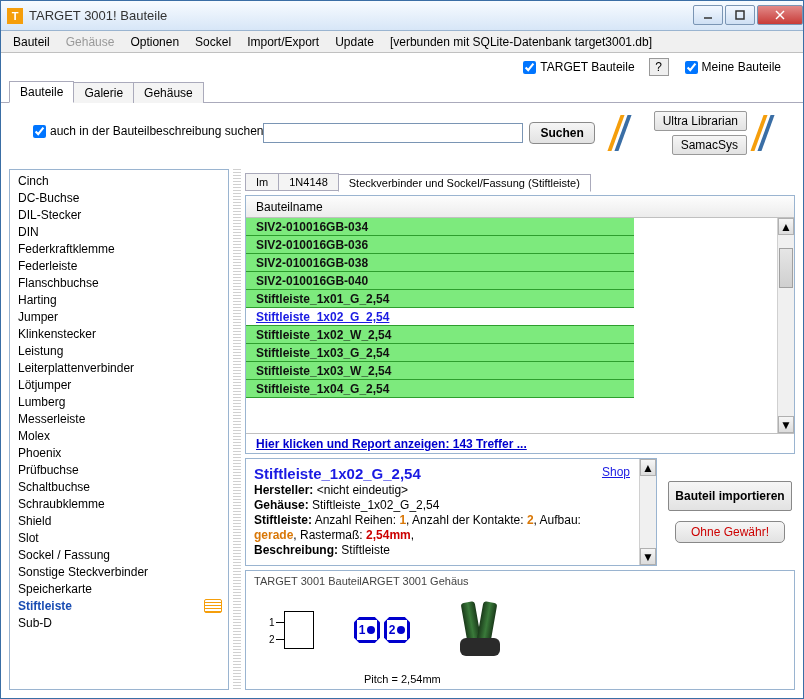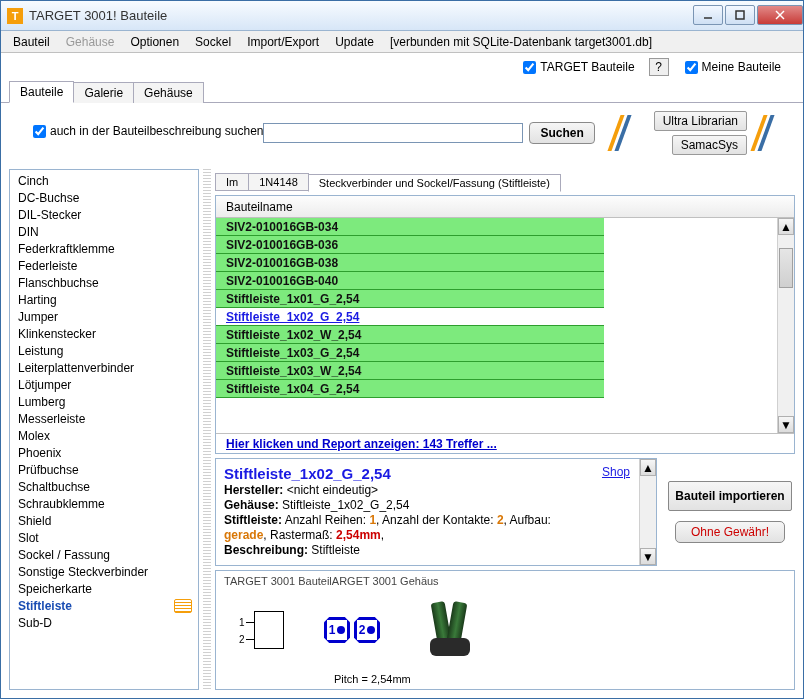--- a/index.html
+++ b/index.html
@@ -37,21 +37,21 @@
 .btn { height: 22px; padding: 0 10px; background: linear-gradient(#f6f6f6,#e2e2e2); border: 1px solid #8a8a8a; border-radius: 4px; cursor: pointer; font-weight: bold; }
 .smallbtn { height: 20px; padding: 0 8px; background: linear-gradient(#f6f6f6,#e2e2e2); border: 1px solid #999; border-radius: 2px; cursor: pointer; }
 .stripes { width: 30px; height: 36px; display: flex; gap: 3px; align-items: center; }
 .stripes span { display: block; width: 4px; height: 36px; transform: skew(-20deg); }
 .stripes .o { background: #f59e0b; }
 .stripes .b { background: #3a6ea5; }
 .rightbtns { display: flex; flex-direction: column; gap: 4px; align-items: flex-end;}
 
 .mainarea { flex: 1; display: flex; padding: 4px 8px 8px 8px; gap: 4px; overflow: hidden; }
 
-.catlist { width: 190px; border: 1px solid #9ab4d0; background: #fff; overflow: hidden; display: flex; }
+.catlist { width: 220px; border: 1px solid #9ab4d0; background: #fff; overflow: hidden; display: flex; }
 .catlist ul { list-style: none; flex: 1; overflow: hidden; padding: 2px 0; }
 .catlist li { padding: 1.5px 8px; cursor: pointer; white-space: nowrap; }
 .catlist li.selected { color: #1a4db3; font-weight: bold; position: relative; }
 .catlist li.selected::after { content:""; position:absolute; right:6px; top:2px; width:16px; height:12px; border:1px solid #f59e0b; border-radius:2px; background: repeating-linear-gradient(#fff,#fff 2px,#f59e0b 2px,#f59e0b 3px); }
 .vsplit { width: 8px; background: repeating-linear-gradient(#d0d0d0,#d0d0d0 1px,#fff 1px,#fff 3px); cursor: col-resize; }
 
 .rightpane { flex: 1; display: flex; flex-direction: column; gap: 4px; overflow: hidden; }
 
 .subtabs { height: 22px; display: flex; align-items: flex-end; }
 .subtab { padding: 2px 10px; border: 1px solid #aab; background: #f4f4f4; margin-right: -1px; cursor: pointer; font-size: 11px; }

